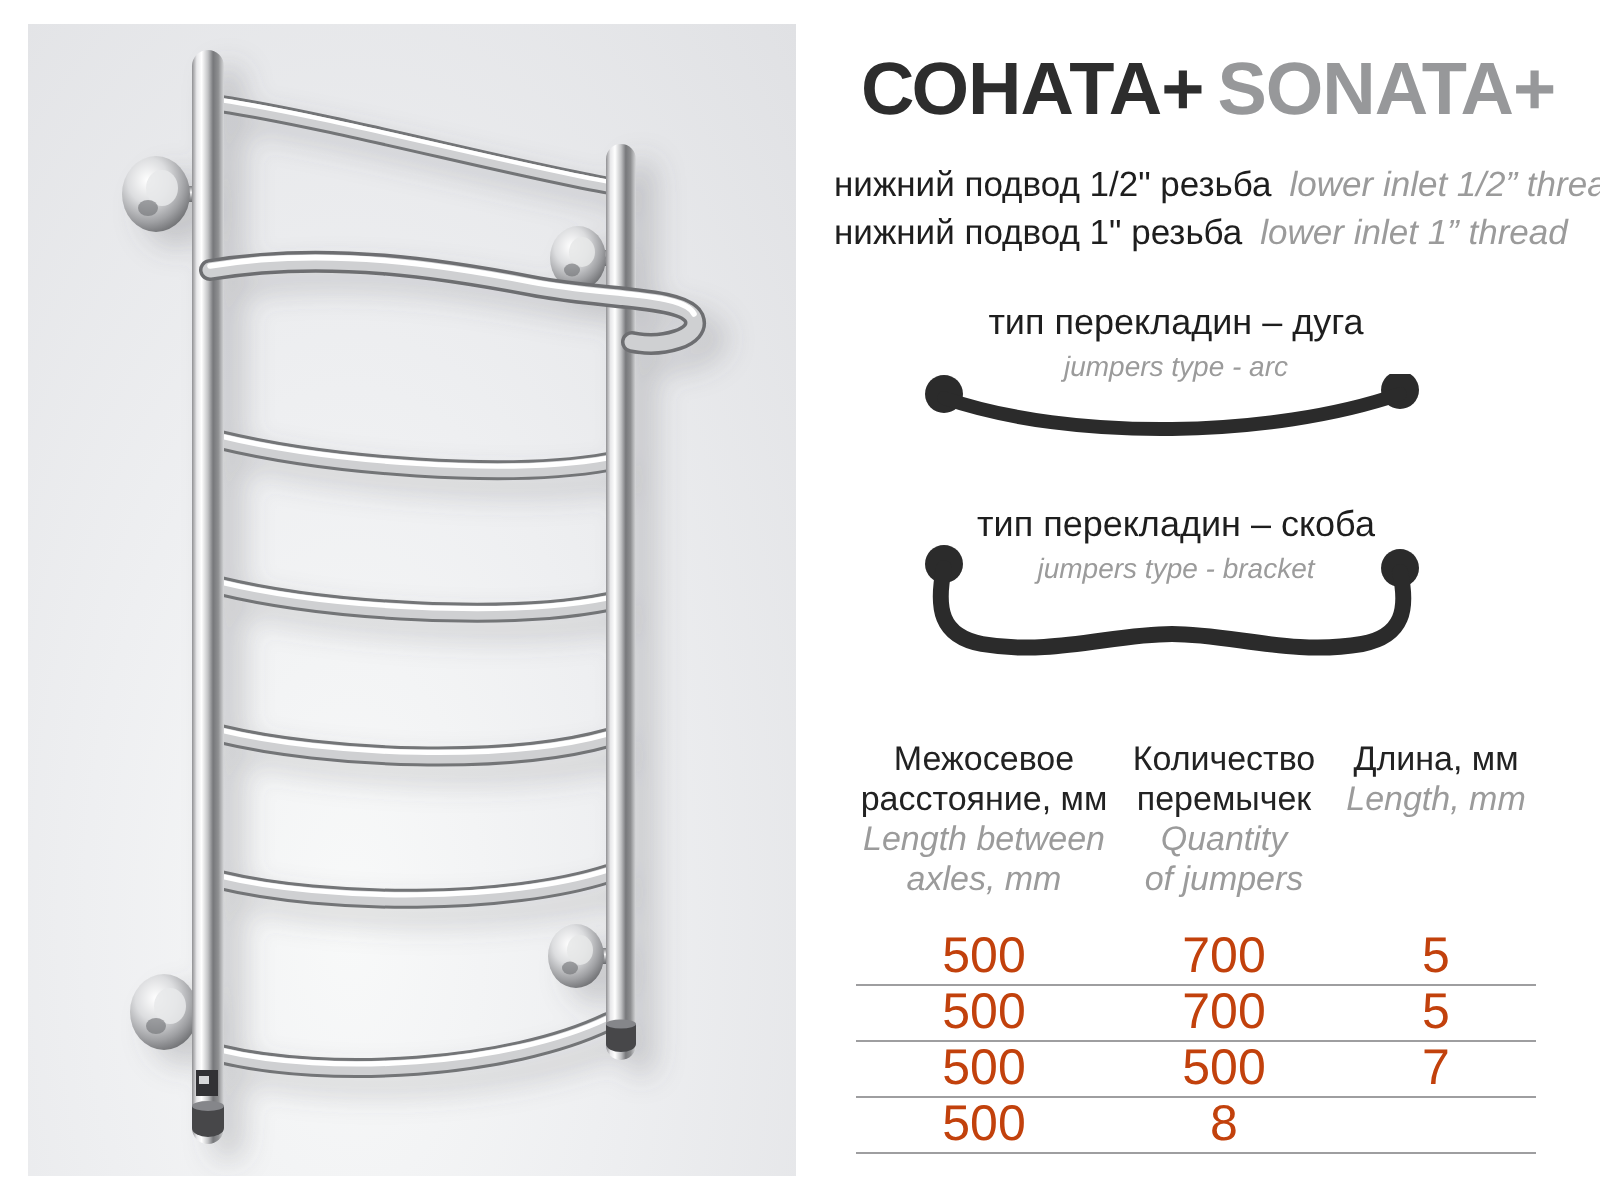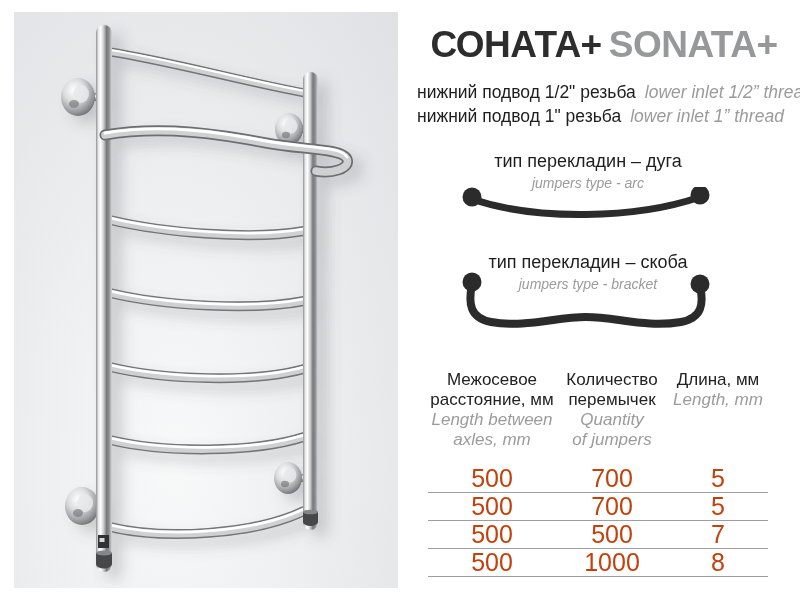--- a/index.html
+++ b/index.html
@@ -220,19 +220,18 @@
           <div class="t-cell">700</div>
           <div class="t-cell">5</div>
         </div>
         <div class="t-row">
           <div class="t-cell">500</div>
           <div class="t-cell">500</div>
           <div class="t-cell">7</div>
         </div>
         <div class="t-row">
           <div class="t-cell">500</div>
-          <div class="t-cell">1000</div>
           <div class="t-cell">8</div>
         </div>
       </div>
     </div>
   </div>
 </div>
 
 </body></html>

